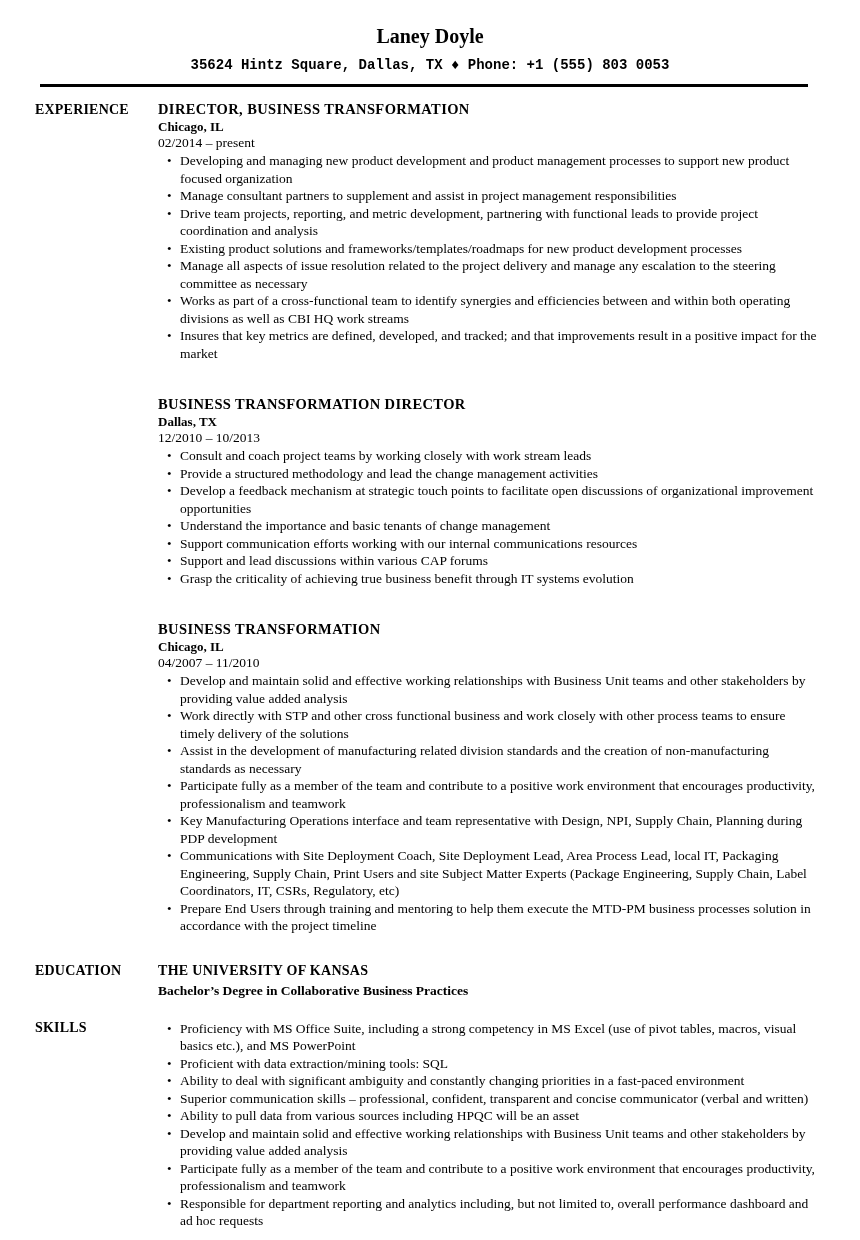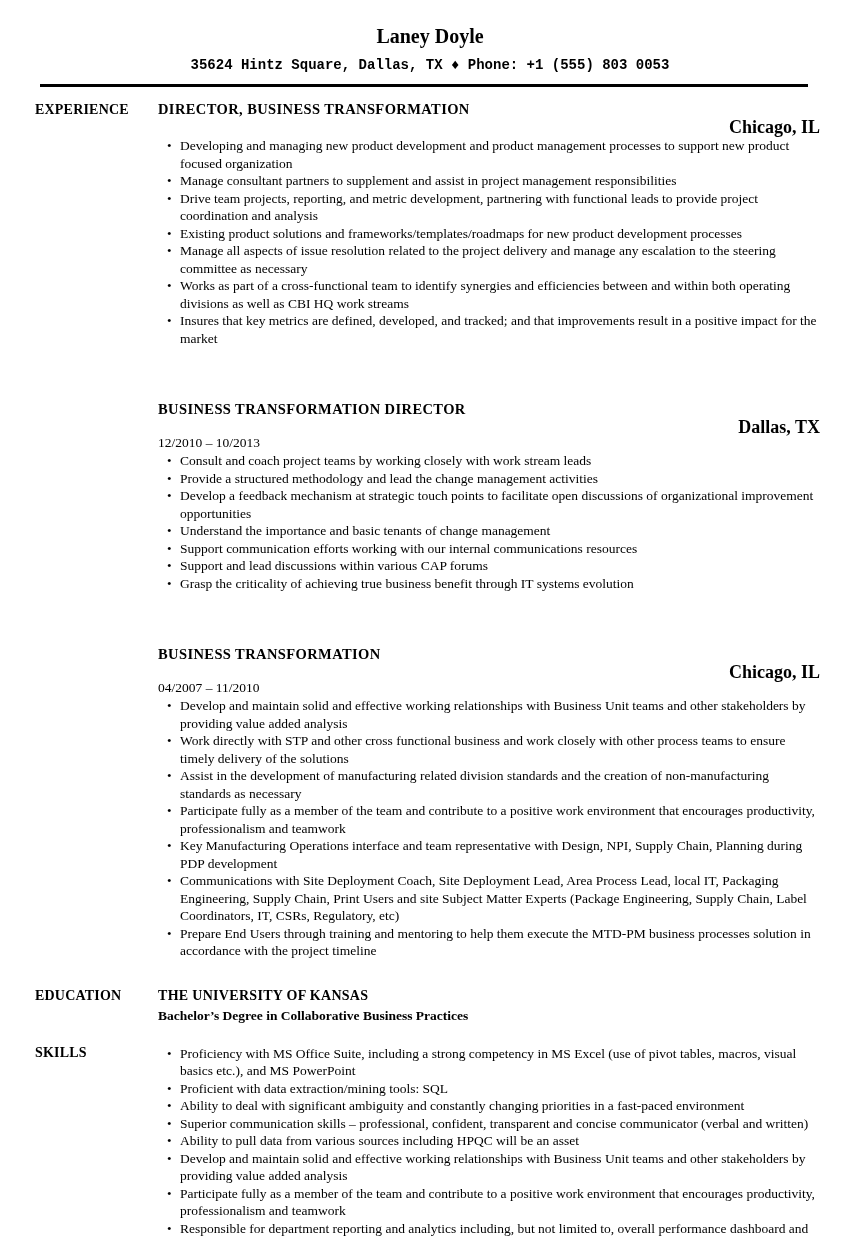--- a/index.html
+++ b/index.html
@@ -26,28 +26,28 @@
   .section-education { margin-top: 26px; }
   .section-skills { margin-top: 18px; }
   .section-label {
     font-weight: bold;
     font-size: 14px;
     line-height: 19px;
     letter-spacing: 0.2px;
   }
 
   
-  .job + .job { margin-top: 53px; }
+  .job + .job { margin-top: 33px; }
   .job-title {
     font-weight: bold;
     font-size: 14.5px;
     line-height: 19px;
     letter-spacing: 0.4px;
   }
-  .job-location { font-weight: bold; font-size: 18px; line-height: 16px; text-align: right; }
+  .job-location { font-weight: bold; font-size: 13px; line-height: 16px; }
   .job-dates { font-size: 13.5px; line-height: 15px; }
 
   
   .bullets { list-style: none; margin: 2px 0 0 0; padding-left: 22px; }
   .bullets li { position: relative; }
   .bmark {
     position: absolute;
     left: -13px;
     top: 0;
     font-size: 13px;
@@ -76,20 +76,21 @@
 
   <main class="main">
 
     <section class="section">
       <div class="section-label">EXPERIENCE</div>
       <div class="section-content">
 
         <article class="job">
           <h2 class="job-title">DIRECTOR, BUSINESS TRANSFORMATION</h2>
           <div class="job-location">Chicago, IL</div>
+          <div class="job-dates">02/2014 – present</div>
           <ul class="bullets">
               <li><span class="bmark">•</span><span class="btext">Developing and managing new product development and product management processes to support new product focused organization</span></li>
               <li><span class="bmark">•</span><span class="btext">Manage consultant partners to supplement and assist in project management responsibilities</span></li>
               <li><span class="bmark">•</span><span class="btext">Drive team projects, reporting, and metric development, partnering with functional leads to provide project coordination and analysis</span></li>
               <li><span class="bmark">•</span><span class="btext">Existing product solutions and frameworks/templates/roadmaps for new product development processes</span></li>
               <li><span class="bmark">•</span><span class="btext">Manage all aspects of issue resolution related to the project delivery and manage any escalation to the steering committee as necessary</span></li>
               <li><span class="bmark">•</span><span class="btext">Works as part of a cross-functional team to identify synergies and efficiencies between and within both operating divisions as well as CBI HQ work streams</span></li>
               <li><span class="bmark">•</span><span class="btext">Insures that key metrics are defined, developed, and tracked; and that improvements result in a positive impact for the market</span></li>
             </ul>
         </article>

